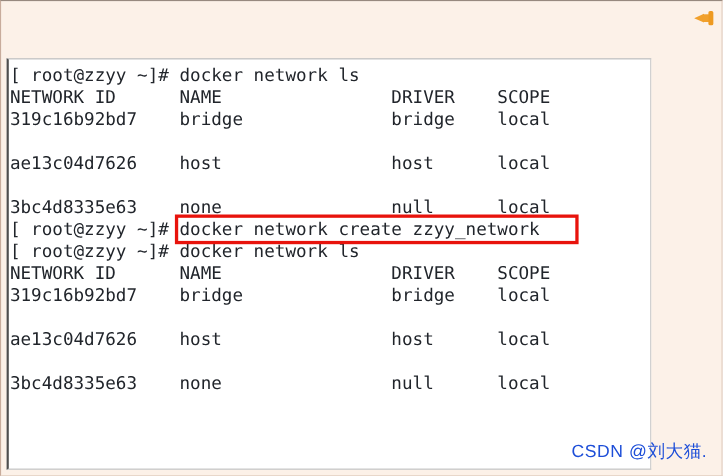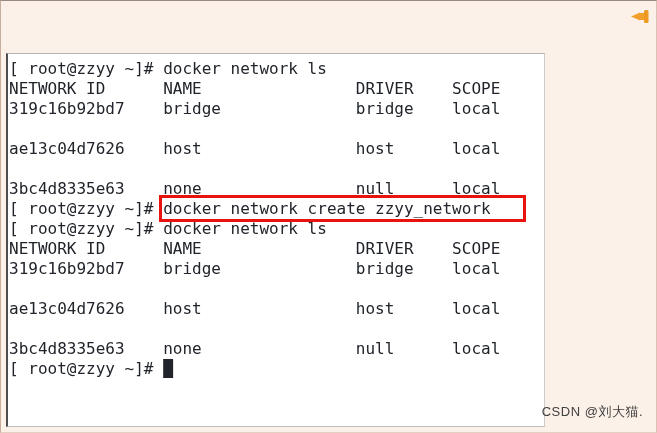--- a/index.html
+++ b/index.html
@@ -17,21 +17,21 @@
   }
   .pin {
     position: absolute;
     top: 8px; right: 4px;
     width: 21px; height: 15px;
     cursor: pointer;
   }
   .terminal {
     position: absolute;
     left: 5px; top: 52px;
-    width: 539px; height: 374px;
+    width: 586px; height: 374px;
     box-sizing: border-box;
     background: #ffffff;
     border-top: 1px solid #b6b6b6;
     border-right: 1px solid #cccccc;
     border-bottom: 1px solid #bcbcbc;
     border-left: 2px solid #4e4e4e;
     padding: 5px 1px 0 1px;
     overflow: hidden;
   }
   .term-line {
@@ -47,22 +47,22 @@
     outline-offset: 1px;
     padding-right: 31px;
   }
   .cursor-block {
     color: var(--term-text, #21252b);
   }
   .watermark {
     position: absolute;
     right: 13px; bottom: 11px;
     font-family: "Liberation Sans", sans-serif;
-    font-size: 13px;
-    color: #404040;
+    font-size: 16px;
+    color: #1d4ed8;
     letter-spacing: 0.5px;
   }
 </style>
 </head>
 <body>
 
 <div class="page">
 
   <svg class="pin" viewBox="0 0 21 15" xmlns="http://www.w3.org/2000/svg">
     <polygon points="0,7.5 9,3.5 9,11.5" fill="#f1a02c"></polygon>
@@ -80,19 +80,18 @@
         <div class="term-line"></div>
         <div class="term-line">3bc4d8335e63    none                null      local</div>
         <div class="term-line">[ root@zzyy ~]# <span class="hl-cmd">docker network create zzyy_network</span></div>
         <div class="term-line">[ root@zzyy ~]# docker network ls</div>
         <div class="term-line">NETWORK ID      NAME                DRIVER    SCOPE</div>
         <div class="term-line">319c16b92bd7    bridge              bridge    local</div>
         <div class="term-line"></div>
         <div class="term-line">ae13c04d7626    host                host      local</div>
         <div class="term-line"></div>
         <div class="term-line">3bc4d8335e63    none                null      local</div>
-        <div class="term-line">[ root@zzyy ~]# <span class="cursor-block">█</span></div>
       </div>
   </div>
 
   <div class="watermark">CSDN @刘大猫.</div>
 
 </div>
 
 </body></html>

